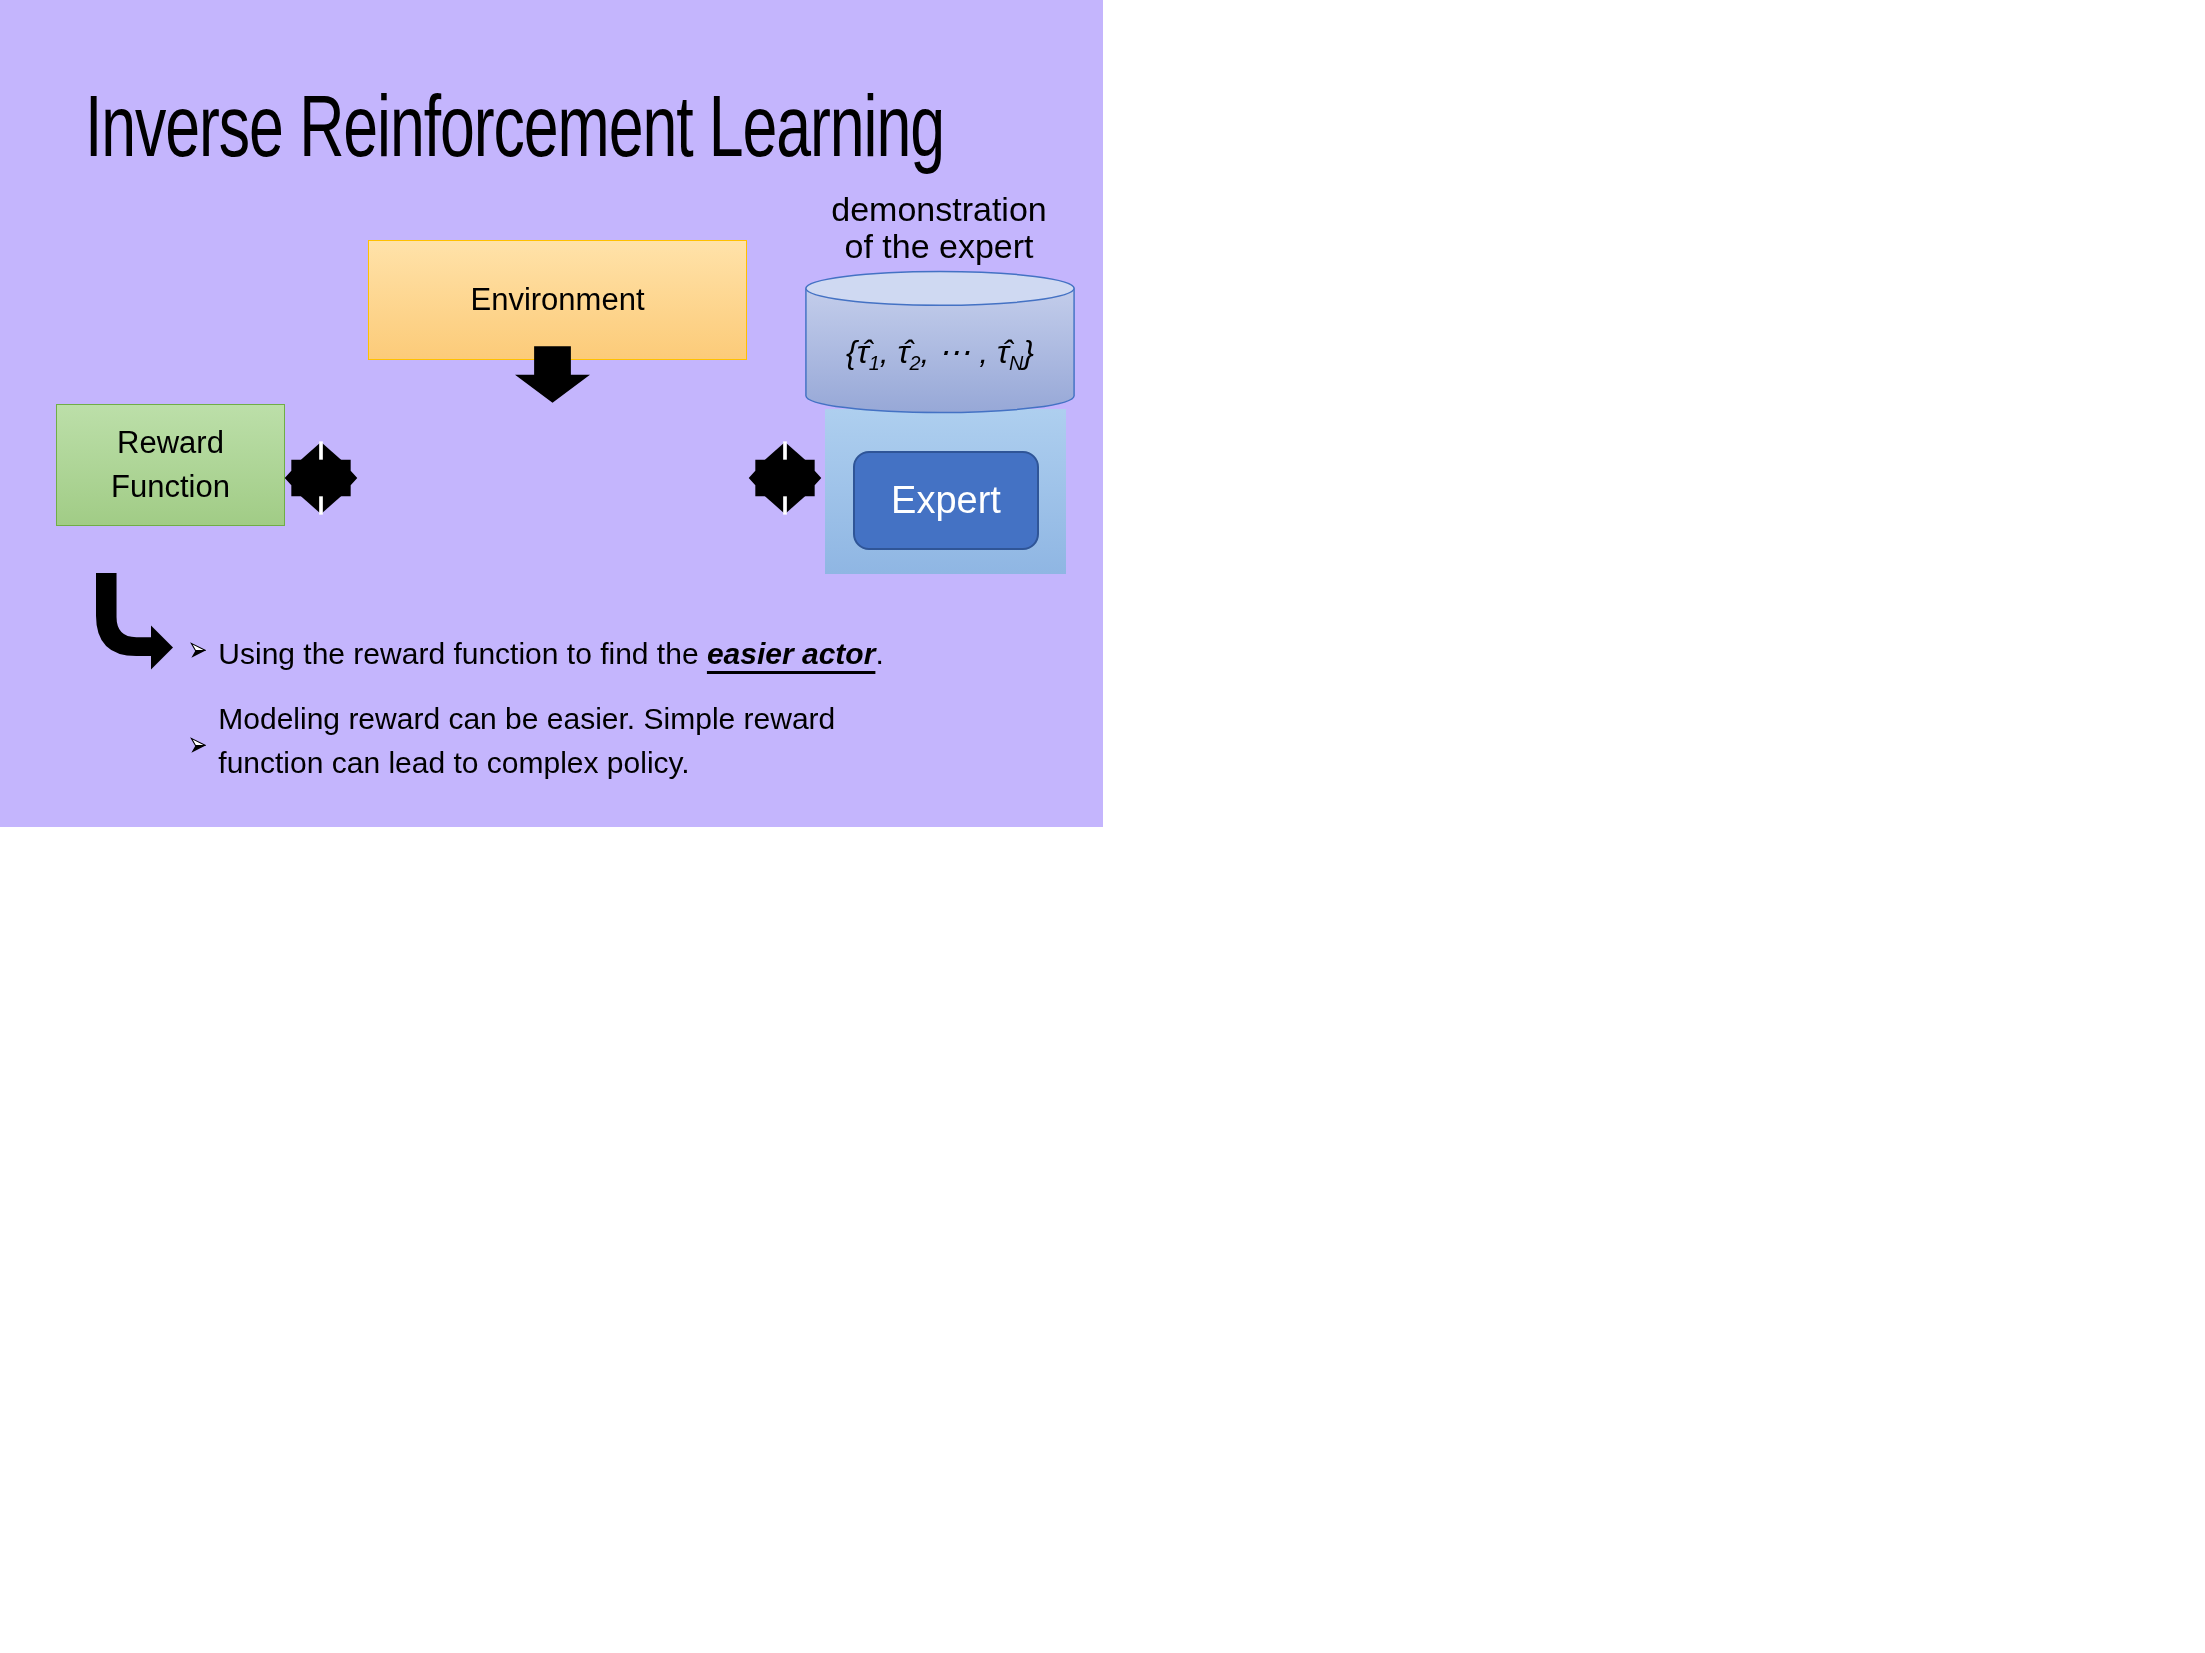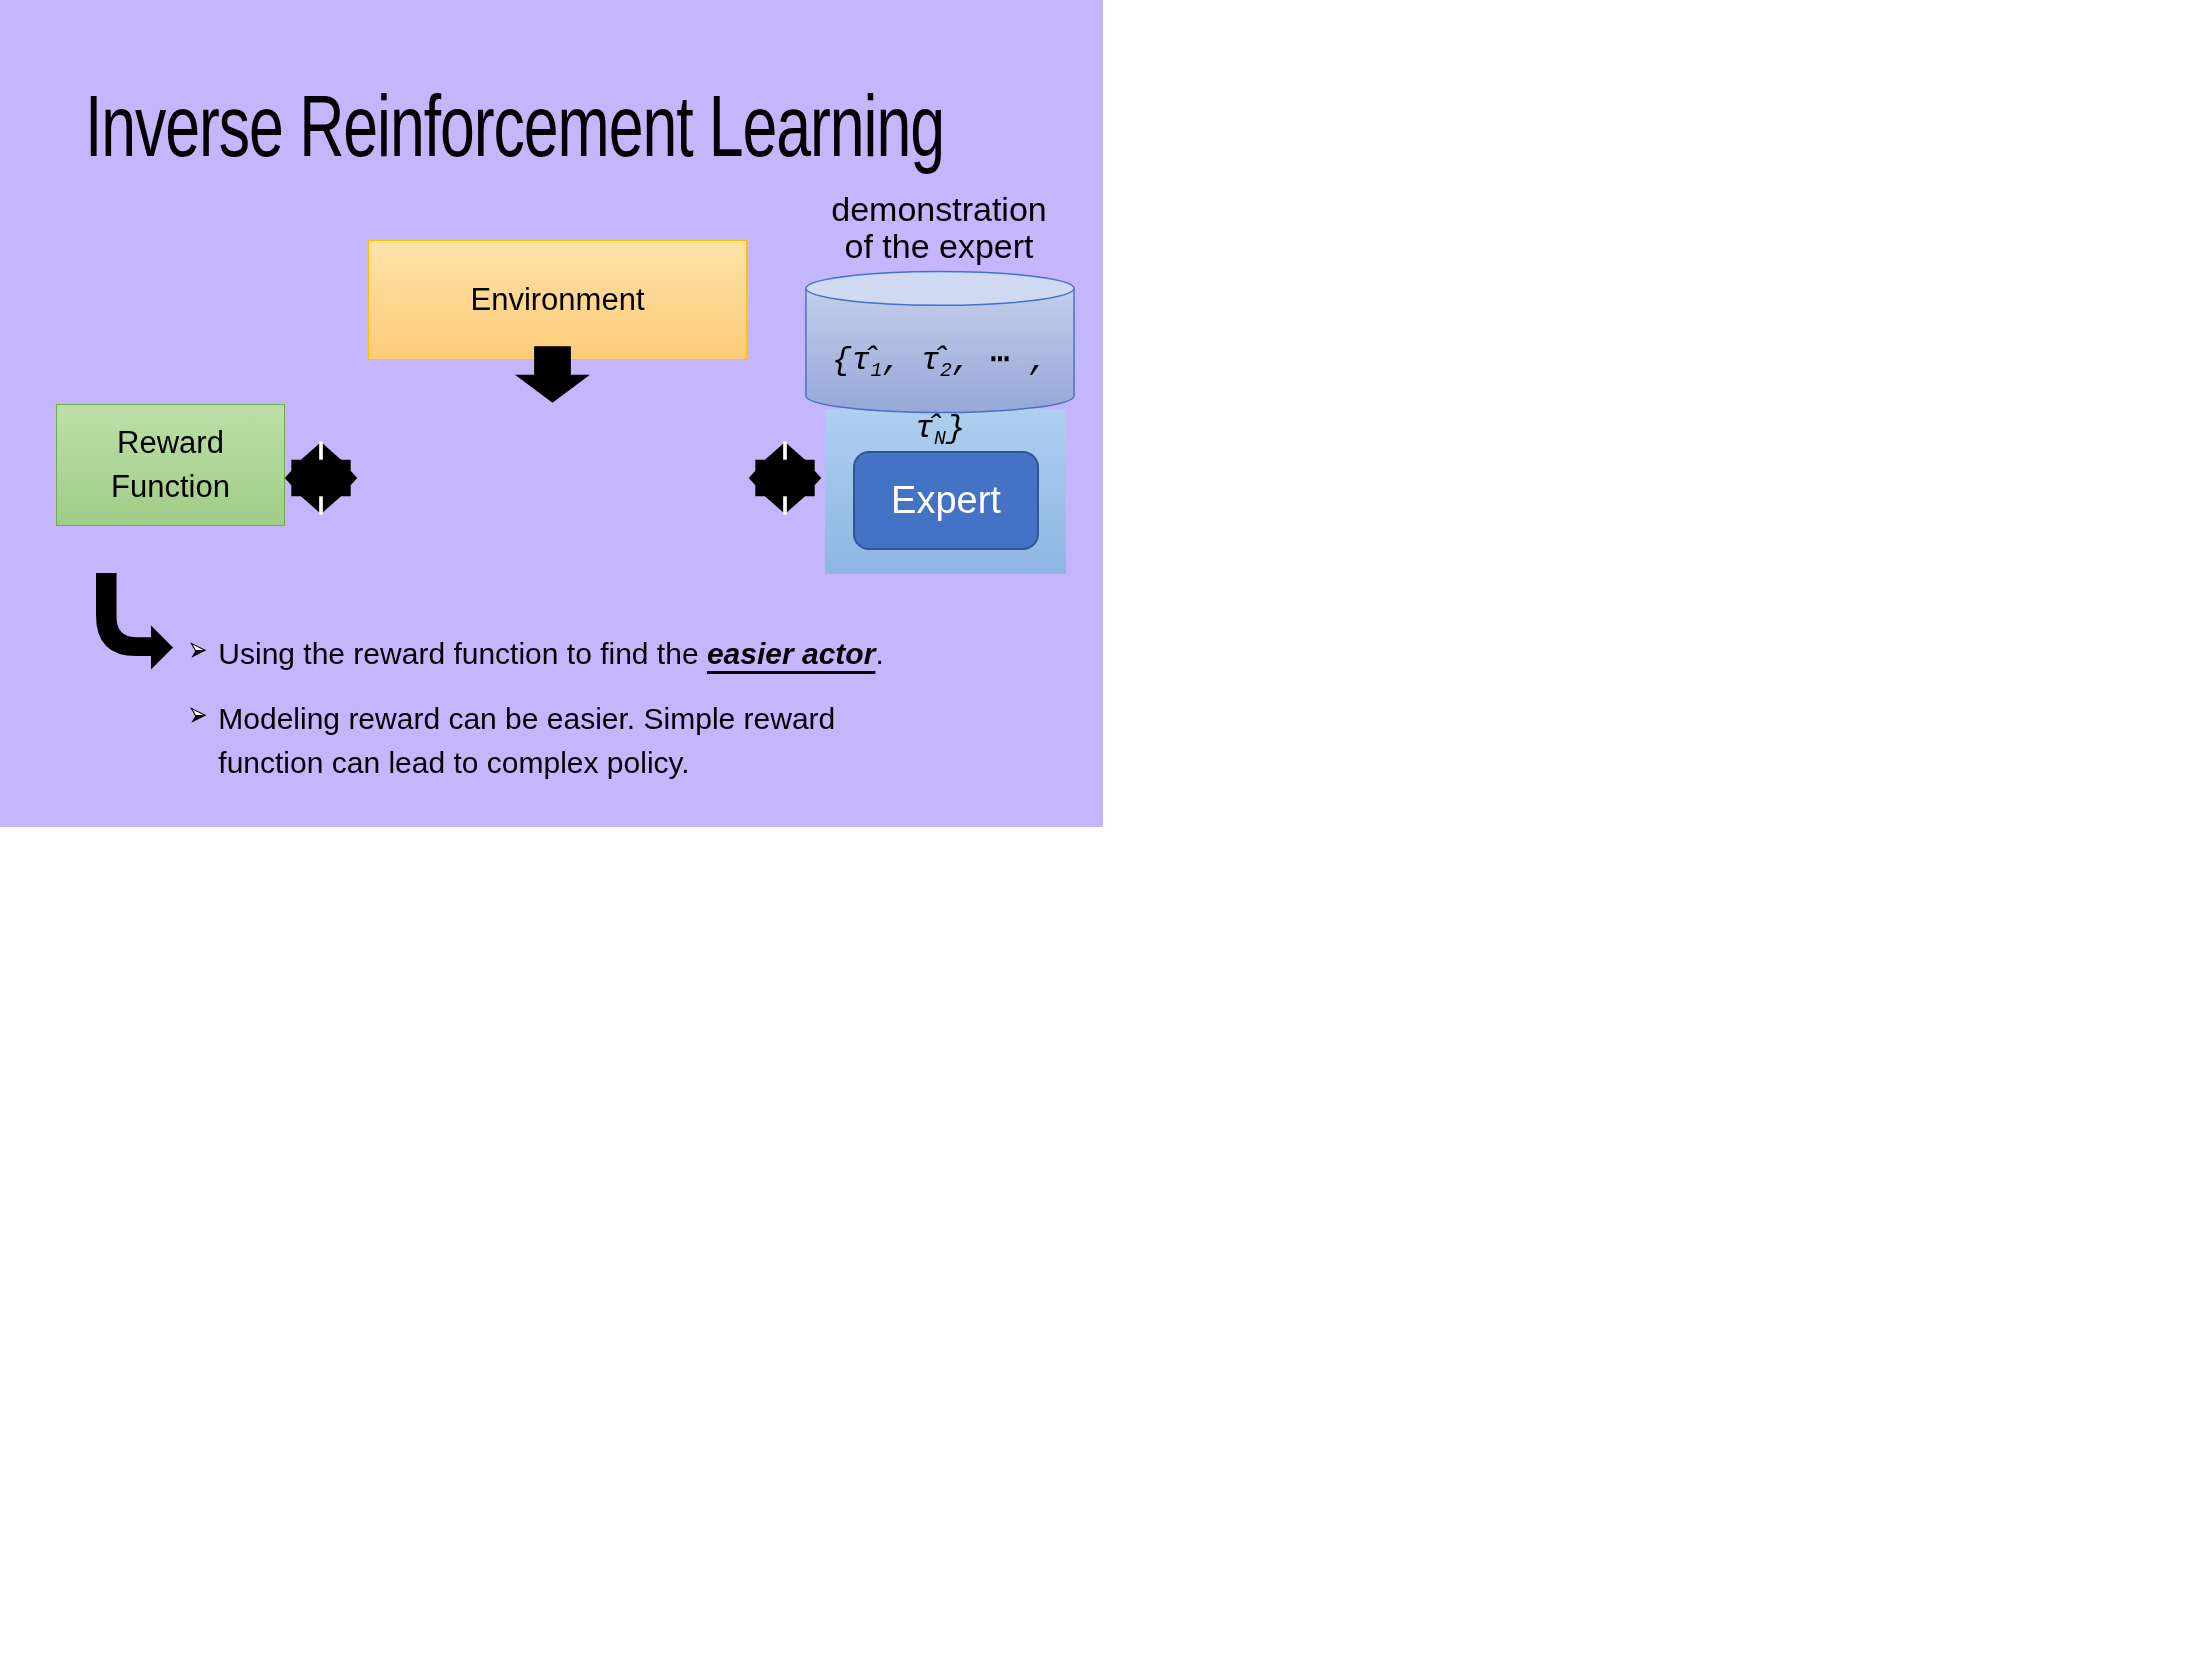--- a/index.html
+++ b/index.html
@@ -45,36 +45,36 @@
   .expert-btn{
     position:absolute;left:853px;top:434px;width:186px;height:99px;
     box-sizing:border-box;border:2.2px solid var(--expert_border);border-radius:16px;
     background:var(--expert_fill);
     display:flex;align-items:center;justify-content:center;margin-top:17px;
   }
   .expert-btn .lbl{font-size:38px;color:var(--expert_text);}
   .cyl{position:absolute;left:805px;top:270px;}
   .math{
     position:absolute;left:798px;top:332px;width:284px;
-    text-align:center;font-family:Liberation Mono, monospace;
-    font-style:italic;font-size:32px;line-height:58px;
+    text-align:center;font-family:Liberation Sans, sans-serif;
+    font-style:italic;font-size:32px;line-height:41px;
   }
   .math sub{font-size:0.62em;font-style:italic;}
   .arrow-svg{position:absolute;}
   .fill-black{fill:var(--arrow);}
   .fill-white{fill:#ffffff;}
   .bullet{
     position:absolute;left:189px;display:flex;align-items:flex-start;
     font-size:30px;line-height:44px;
   }
   .bullet .bicon{flex:0 0 auto;margin:8.8px 10.3px 0 0;}
   .bullet .btext{white-space:pre-line;}
   .s-e{font-weight:bold;font-style:italic;text-decoration:underline;text-underline-offset:6.6px;text-decoration-thickness:2.6px;}
   .b1{top:632px;max-width:882px;}
-  .b2{top:697px;max-width:882px;}
+  .b2{top:697px;max-width:882px;align-items:center;}
   .cyl-border{stroke:var(--cyl_border);stroke-width:2;}
 </style>
 </head>
 <body>
 
 <div class="slide">
 
   <div class="title">Inverse Reinforcement Learning</div>
 
   <div class="annotation">demonstration

